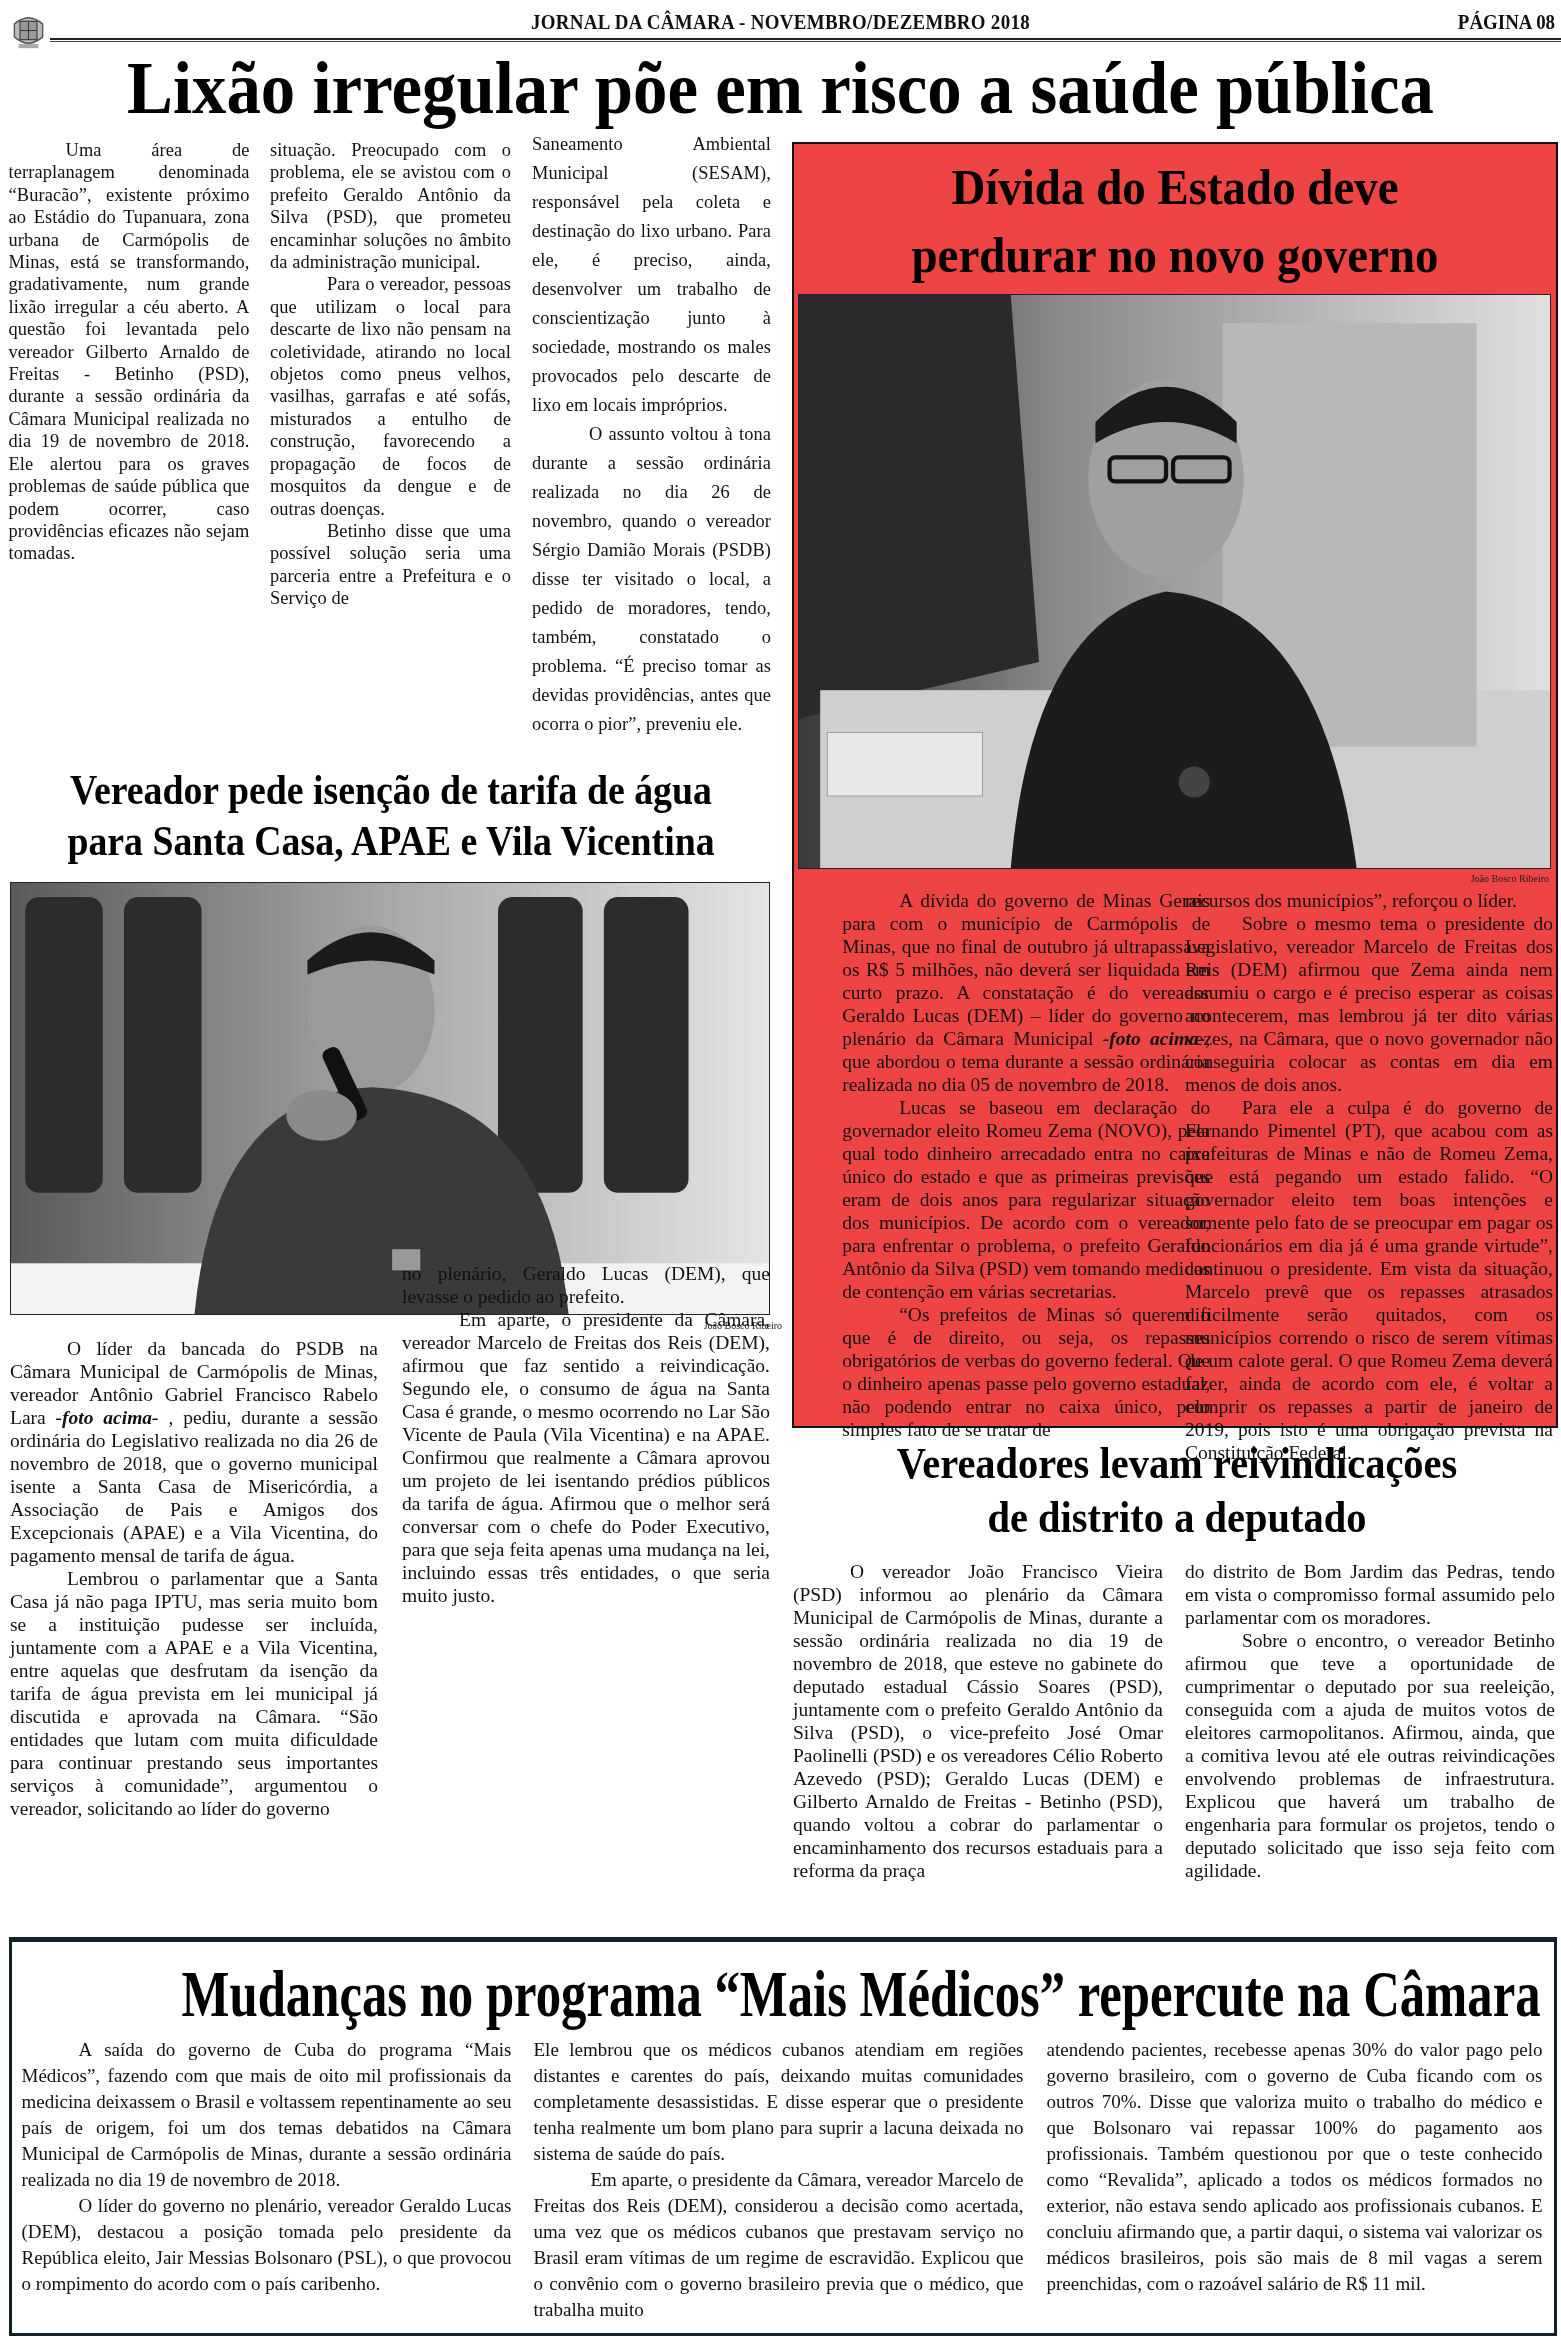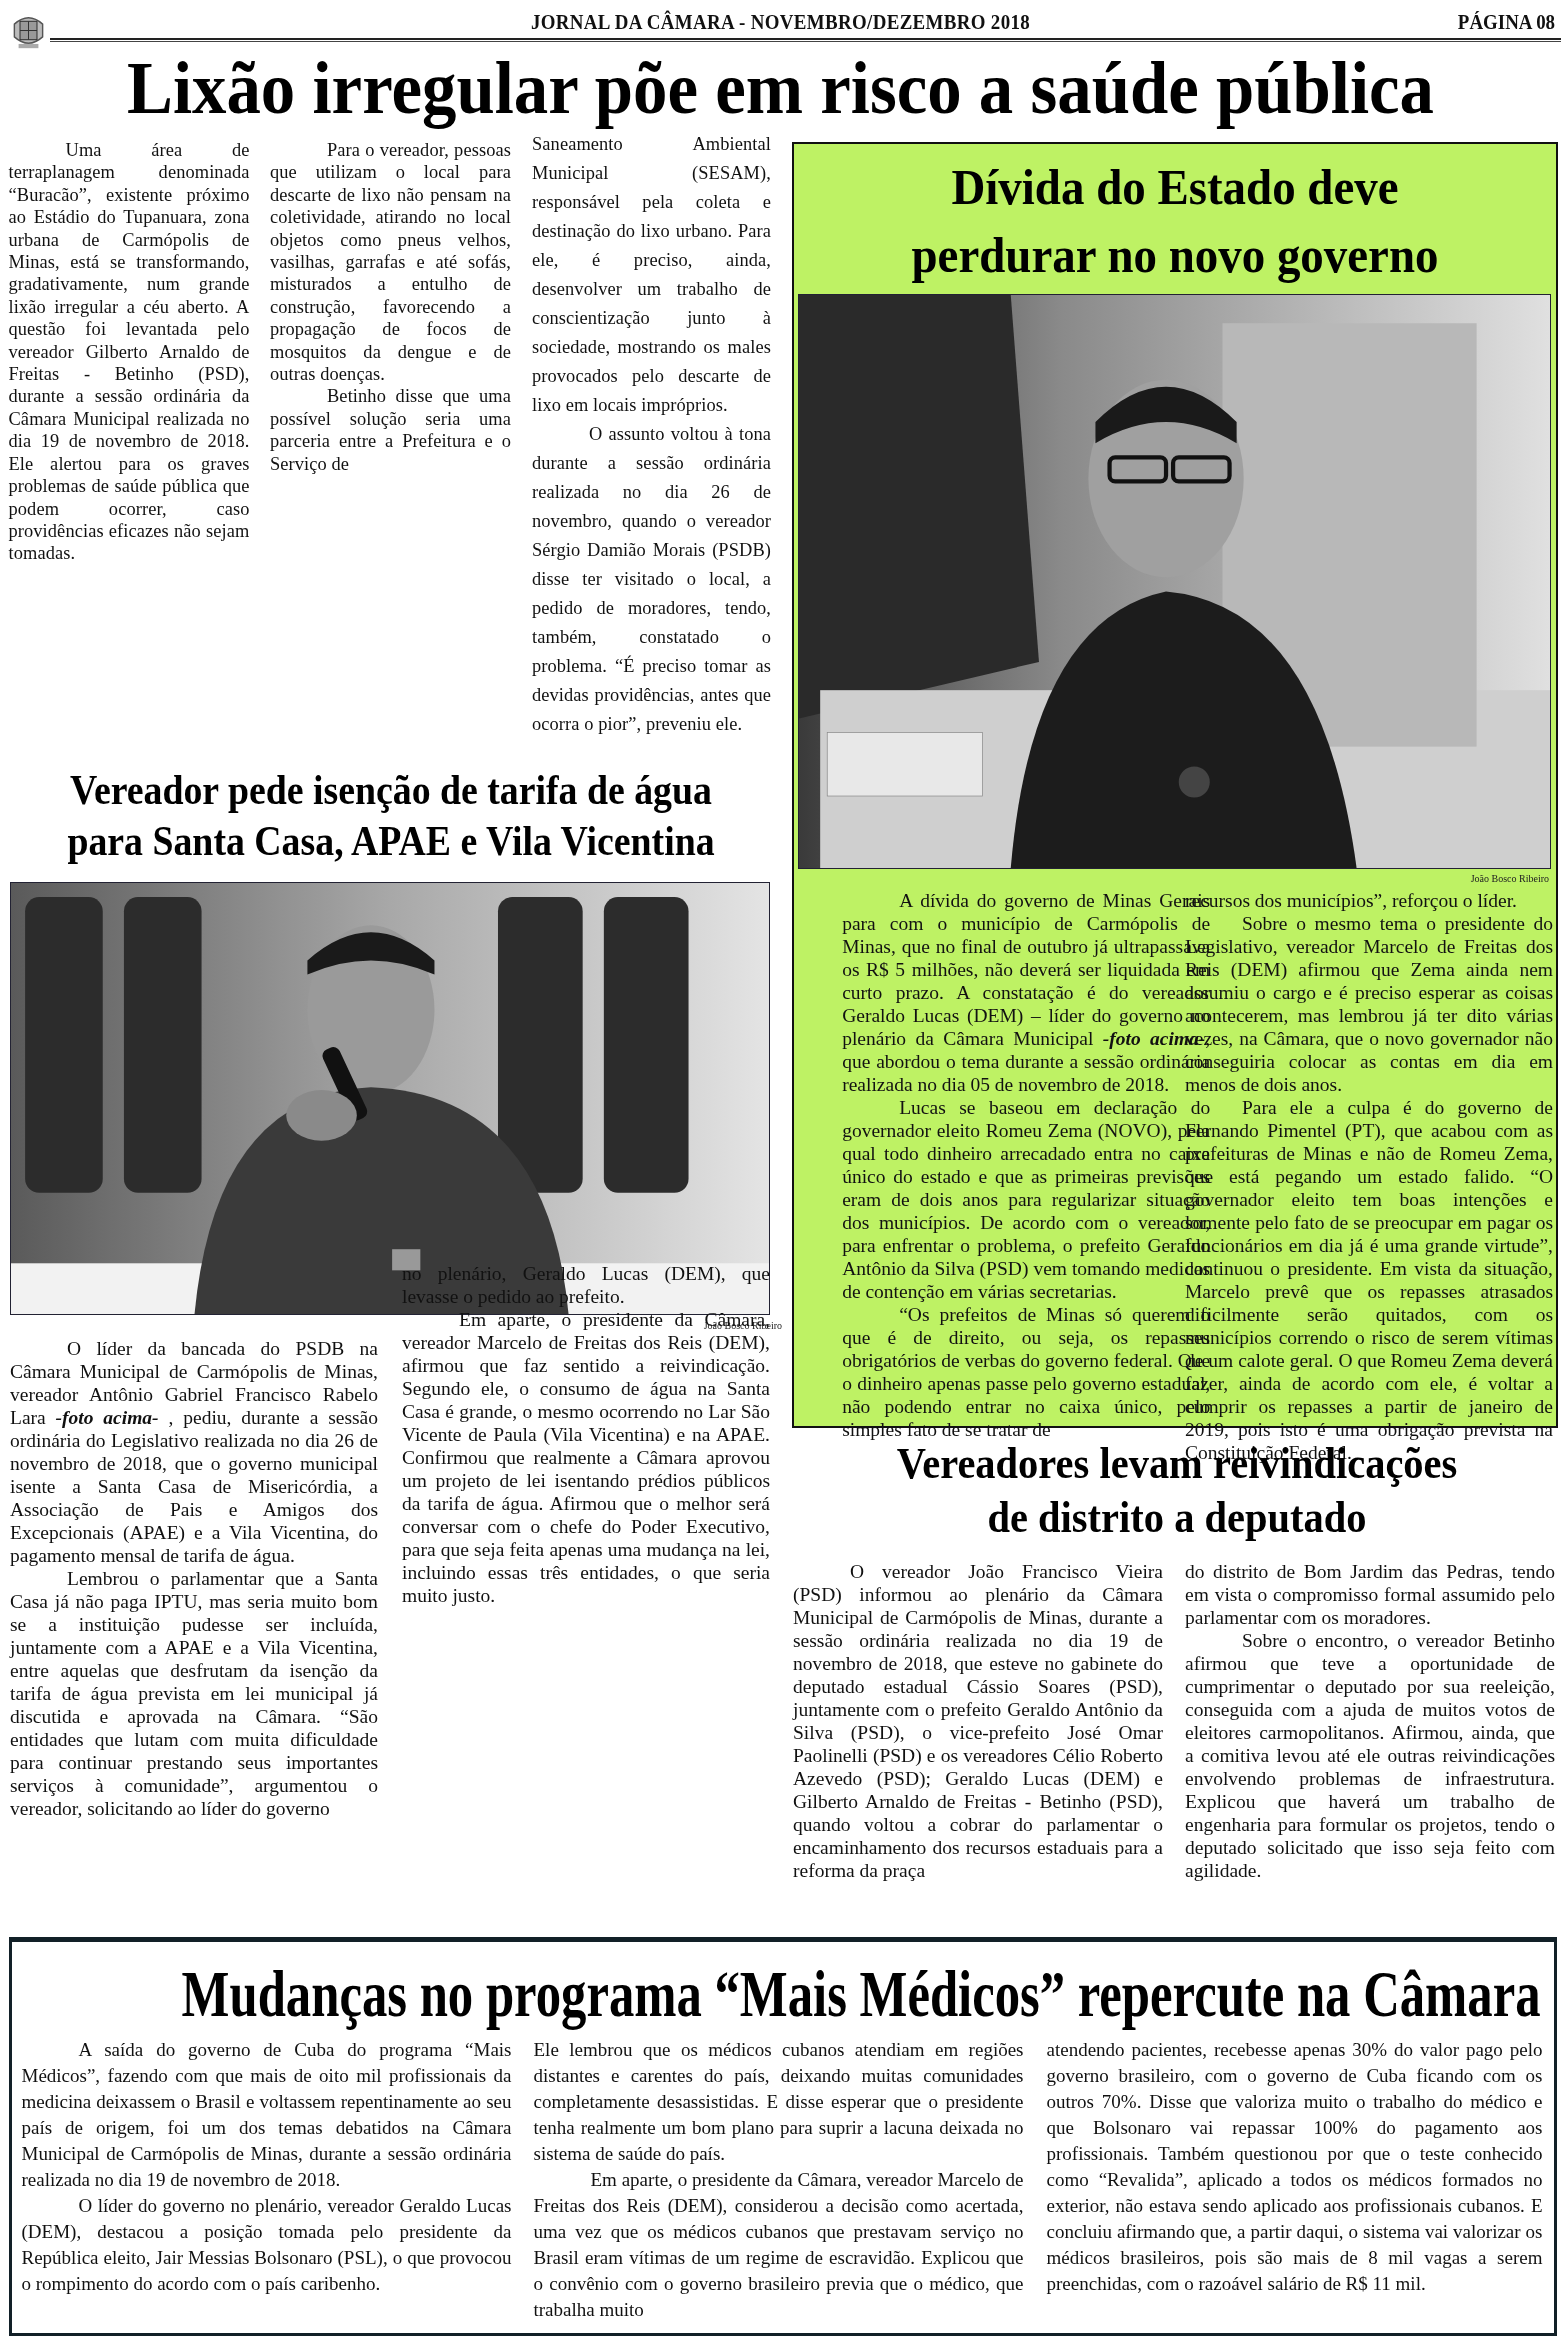--- a/index.html
+++ b/index.html
@@ -15,21 +15,21 @@
 
   .headline { position: absolute; font-family: "Liberation Serif", serif; font-weight: bold; text-align: center; line-height: 1; color: #000; white-space: nowrap; }
   .h-main { left: 0; width: 1561px; top: 51px; font-size: 74px; transform: scaleX(0.93); }
 
   .col { position: absolute; font-size: 19.5px; line-height: 23px; text-align: justify; }
   .col p { text-indent: 57px; }
   .col p.noindent { text-indent: 0; }
   .serif-wide { font-family: "Liberation Serif", serif; letter-spacing: 0.1px; }
   .narrow { font-family: "Liberation Serif", serif; transform-origin: left top; }
 
-  .gray-box { position: absolute; left: 792px; top: 142px; width: 766px; height: 1286px; background: #bef264; border: 2.1px solid #111; }
+  .gray-box { position: absolute; left: 792px; top: 142px; width: 766px; height: 1286px; background: #ef4444; border: 2.1px solid #111; }
   .gray-box .h-box { position: absolute; left: 0; width: 100%; top: 8.5px; font-size: 51px; line-height: 68px; transform: scaleX(0.92); }
   .photo { position: absolute; overflow: hidden; border: 1.4px solid #223; }
   .photo svg { width: 100%; height: 100%; display: block; }
   .credit { position: absolute; font-size: 10px; font-family: "Liberation Serif", serif; color: #222; }
 
   .h-agua { left: 0; width: 782px; top: 765px; font-size: 42px; line-height: 51px; transform: scaleX(0.9); }
   .h-verea { left: 792px; width: 770px; top: 1437px; font-size: 44px; line-height: 54px; transform: scaleX(0.92); }
 
   .bottom-box { position: absolute; left: 8.5px; top: 1937px; width: 1548px; height: 399px; border: 3.5px solid #122028; border-top-width: 5px; }
   .h-medicos { position: absolute; left: 0; width: 100%; top: 20px; font-size: 65px; line-height: 1; transform: scaleX(0.78); }
@@ -53,20 +53,21 @@
   <div class="mast-page">PÁGINA 08</div>
   <div class="mast-rule"></div>
 </div>
 
 <div class="headline h-main">Lixão irregular põe em risco a saúde pública</div>
 
 <div class="col serif-wide" style="left:8.5px; top:139px; width:241px; font-size:18.4px; line-height:22.4px;">
   <p>Uma área de terraplanagem denominada “Buracão”, existente próximo ao Estádio do Tupanuara, zona urbana de Carmópolis de Minas, está se transformando, gradativamente, num grande lixão irregular a céu aberto. A questão foi levantada pelo vereador Gilberto Arnaldo de Freitas - Betinho (PSD), durante a sessão ordinária da Câmara Municipal realizada no dia 19 de novembro de 2018. Ele alertou para os graves problemas de saúde pública que podem ocorrer, caso providências eficazes não sejam tomadas.</p>
 </div>
 <div class="col serif-wide" style="left:270px; top:139px; width:241px; font-size:18.4px; line-height:22.4px;">
+  <p class="noindent">situação. Preocupado com o problema, ele se avistou com o prefeito Geraldo Antônio da Silva (PSD), que prometeu encaminhar soluções no âmbito da administração municipal.</p>
   <p>Para o vereador, pessoas que utilizam o local para descarte de lixo não pensam na coletividade, atirando no local objetos como pneus velhos, vasilhas, garrafas e até sofás, misturados a entulho de construção, favorecendo a propagação de focos de mosquitos da dengue e de outras doenças.</p>
   <p>Betinho disse que uma possível solução seria uma parceria entre a Prefeitura e o Serviço de</p>
 </div>
 <div class="col serif-wide" style="left:532px; top:130px; width:239px; font-size:18.4px; line-height:29px;">
   <p class="noindent">Saneamento Ambiental Municipal (SESAM), responsável pela coleta e destinação do lixo urbano. Para ele, é preciso, ainda, desenvolver um trabalho de conscientização junto à sociedade, mostrando os males provocados pelo descarte de lixo em locais impróprios.</p>
   <p>O assunto voltou à tona durante a sessão ordinária realizada no dia 26 de novembro, quando o vereador Sérgio Damião Morais (PSDB) disse ter visitado o local, a pedido de moradores, tendo, também, constatado o problema. “É preciso tomar as devidas providências, antes que ocorra o pior”, preveniu ele.</p>
 </div>
 
 <div class="gray-box">
   <div class="headline h-box">

